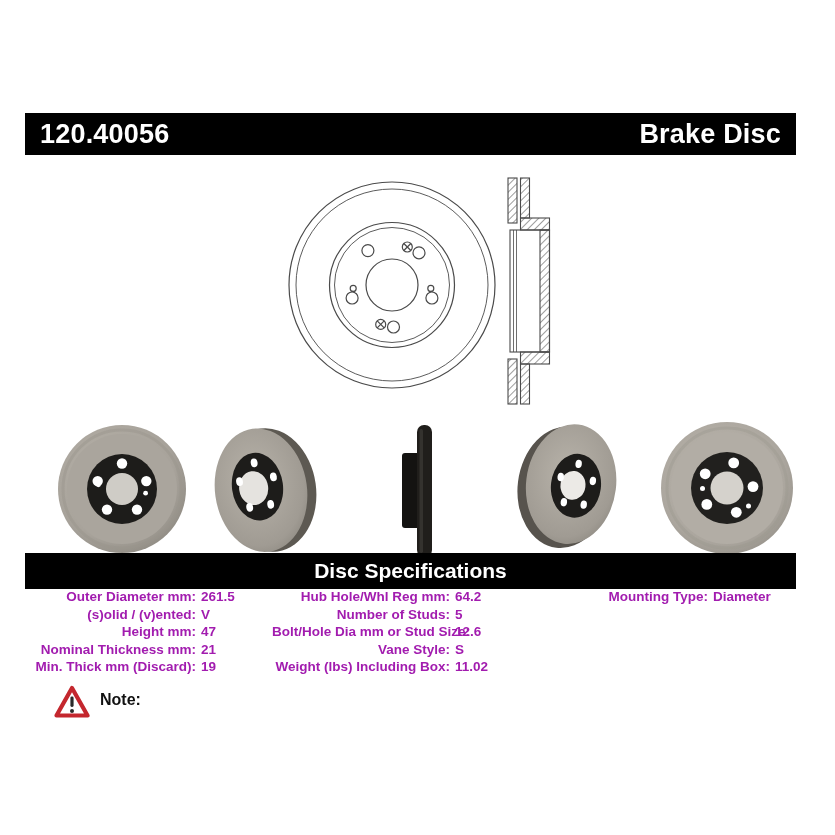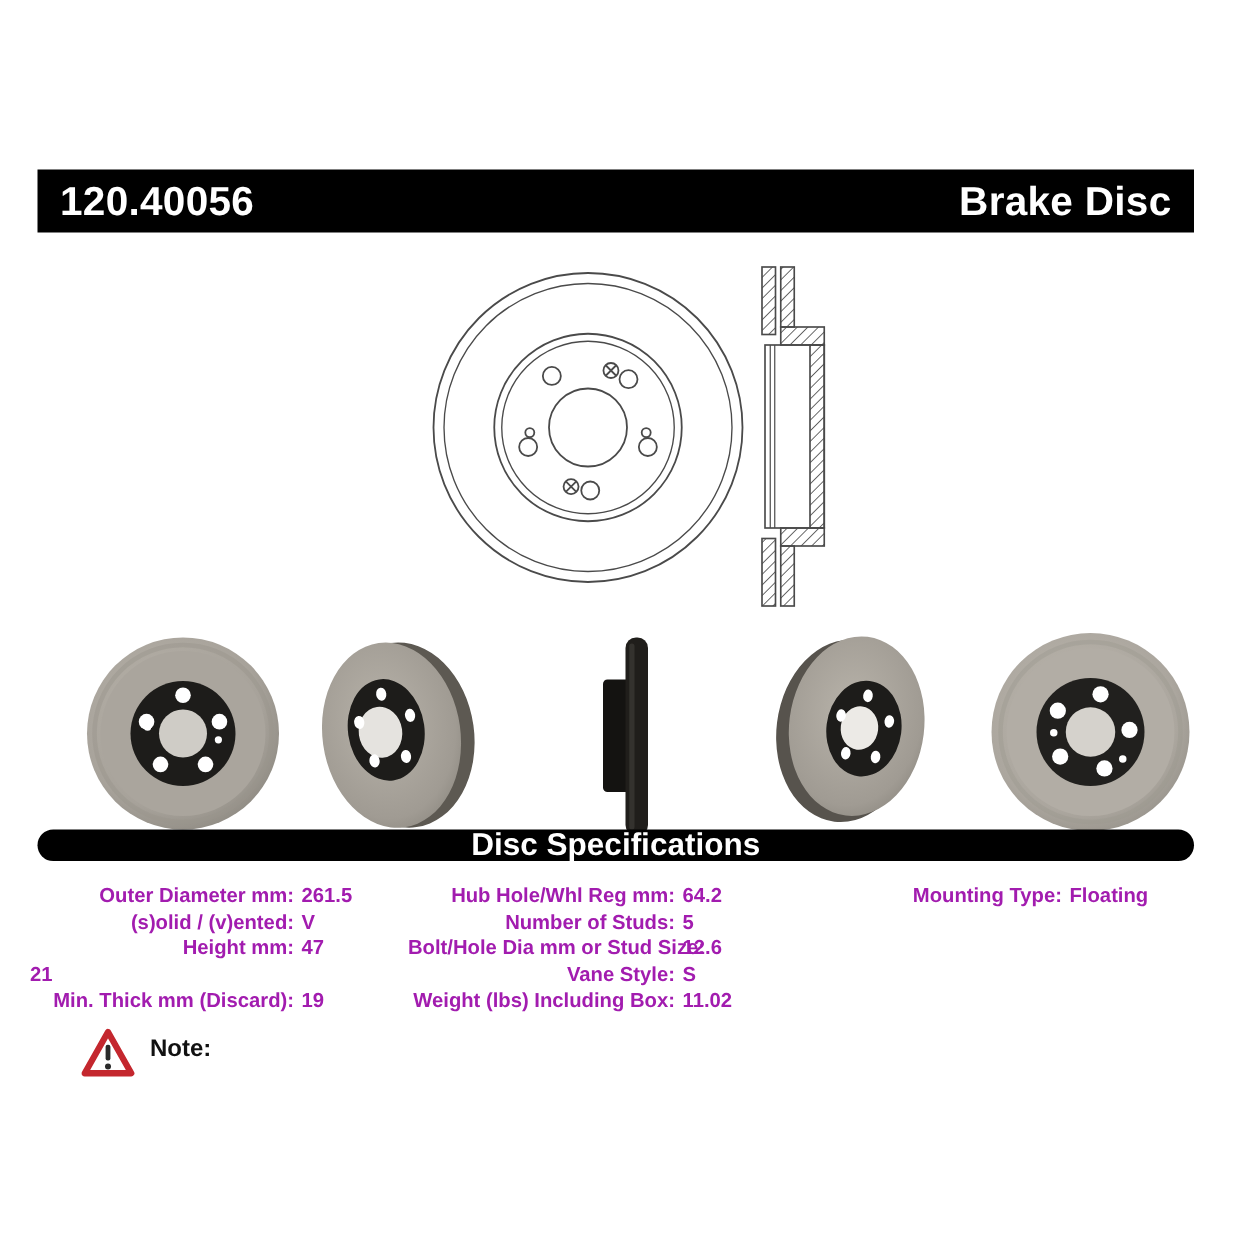--- a/index.html
+++ b/index.html
@@ -13,24 +13,23 @@
   .band {
     position: absolute; left: 25px; width: 771px;
     background: #000000; color: #ffffff; font-weight: bold;
   }
   .band.title-band {
     top: 113px; height: 42px;
     display: flex; align-items: center; justify-content: space-between;
     padding: 0 15px; font-size: 27px; letter-spacing: 0.2px;
   }
   .band.spec-band {
-    top: 553px; height: 21px;
+    top: 553px; height: 36px;
     display: flex; align-items: center; justify-content: center;
     font-size: 21px;
-    border-radius: 14px;
   }
   
   .drawing-layer { position: absolute; left: 270px; top: 168px; width: 300px; height: 250px; }
   .photos-layer  { position: absolute; left: 25px;  top: 418px; width: 775px; height: 142px; }
   
   .spec-col { position: absolute; top: 588px; color: #a21caf; }
   .spec-col .spec-row {
     display: flex; white-space: nowrap;
     font-size: 13.5px; font-weight: bold; line-height: 17.5px;
   }
@@ -199,20 +198,21 @@
     </div>
     <div class="spec-row">
       <span class="spec-label">(s)olid / (v)ented:</span>
       <span class="spec-value">V</span>
     </div>
     <div class="spec-row">
       <span class="spec-label">Height mm:</span>
       <span class="spec-value">47</span>
     </div>
     <div class="spec-row">
+      <span class="spec-label">Nominal Thickness mm:</span>
       <span class="spec-value">21</span>
     </div>
     <div class="spec-row">
       <span class="spec-label">Min. Thick mm (Discard):</span>
       <span class="spec-value">19</span>
     </div>
   </div>
 
   <div class="spec-col col-2">
     <div class="spec-row">
@@ -233,21 +233,21 @@
     </div>
     <div class="spec-row">
       <span class="spec-label">Weight (lbs) Including Box:</span>
       <span class="spec-value">11.02</span>
     </div>
   </div>
 
   <div class="spec-col col-3">
     <div class="spec-row">
       <span class="spec-label">Mounting Type:</span>
-      <span class="spec-value">Floating</span>
+      <span class="spec-value">Diameter</span>
     </div>
   </div>
 
   <div class="note-section">
     <svg class="note-icon" viewBox="0 0 36 34">
       <path d="M18 3 L33.5 30.5 L2.5 30.5 Z" fill="#ffffff" stroke="#c4272e" stroke-width="4.2" stroke-linejoin="round"></path>
       <rect x="16.4" y="11.5" width="3.2" height="10.5" rx="1.4" fill="#2a2a2a"></rect>
       <circle cx="18" cy="26" r="2" fill="#2a2a2a"></circle>
     </svg>
     <span class="note-label">Note:</span>

